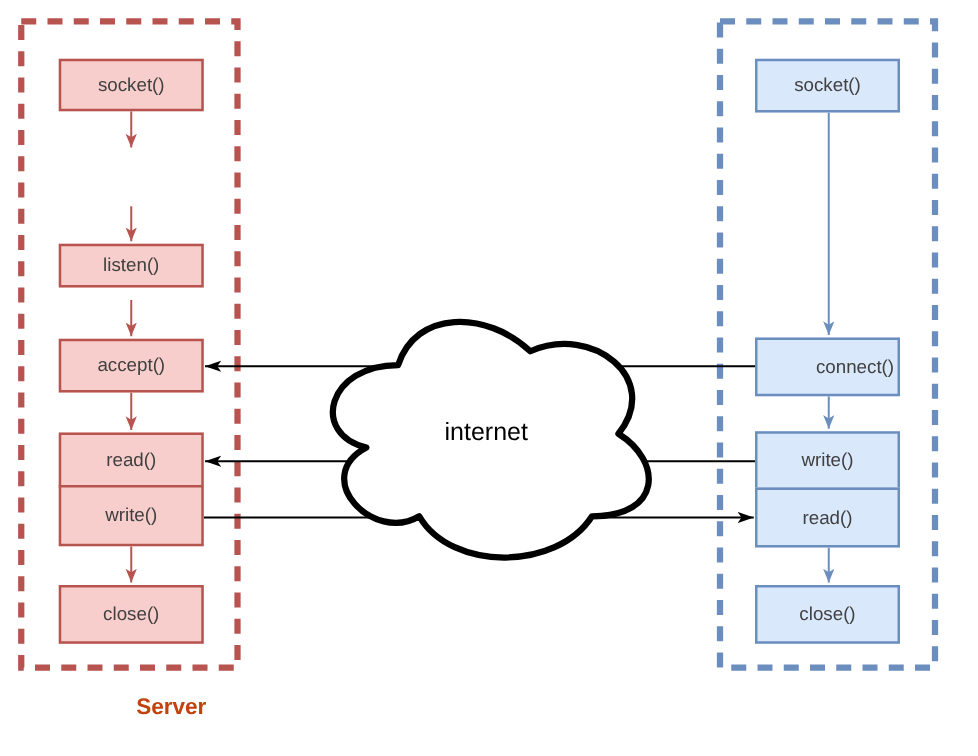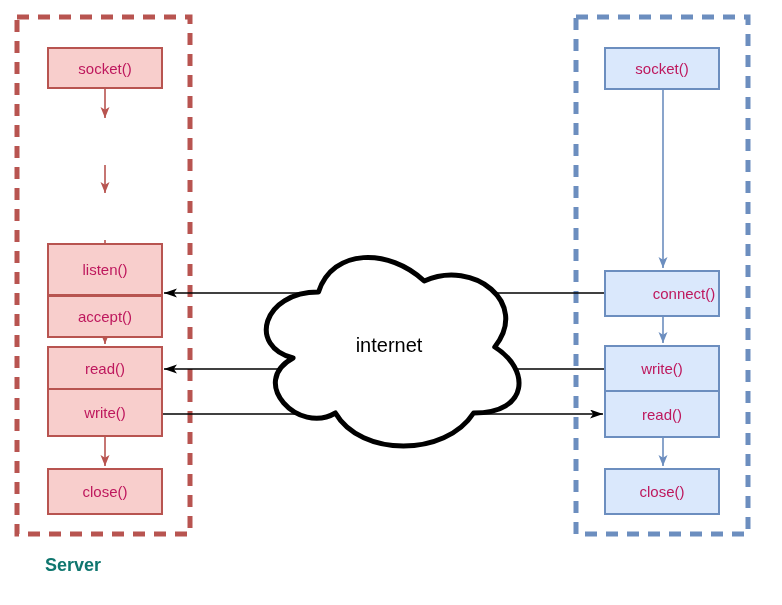--- a/index.html
+++ b/index.html
@@ -20,53 +20,53 @@
     left: 0; top: 0;
     width: 782px; height: 605px;
   }
   .node {
     position: absolute;
     box-sizing: border-box;
     display: flex;
     align-items: center;
     justify-content: center;
     font-size: 15px;
-    color: #be185d;
+    color: #404040;
     white-space: nowrap;
   }
   .server-node {
     background: #f8cecc;
     border: 2px solid #b85450;
   }
   .client-node {
     background: #dae8fc;
     border: 2px solid #6c8ebf;
   }
   
   .s-socket { left: 47px; top: 47px;  width: 116px; height: 42px; }
   .s-bind   { left: 47px; top: 120px; width: 116px; height: 45px; }
-  .s-listen { left: 47px; top: 195px; width: 116px; height: 53px; margin-top: 48px; }
-  .s-accept { left: 47px; top: 271px; width: 116px; height: 43px; margin-top: 24px; }
+  .s-listen { left: 47px; top: 195px; width: 116px; height: 35px; }
+  .s-accept { left: 47px; top: 271px; width: 116px; height: 43px; }
   .s-read   { left: 47px; top: 346px; width: 116px; height: 44px; }
   .s-write  { left: 47px; top: 388px; width: 116px; height: 49px; }
   .s-close  { left: 47px; top: 468px; width: 116px; height: 47px; }
   
   .c-socket  { left: 604px; top: 47px;  width: 116px; height: 43px; }
   .c-connect { left: 604px; top: 270px; width: 116px; height: 47px; padding-left: 44px; }
   .c-write   { left: 604px; top: 345px; width: 116px; height: 47px; }
   .c-read    { left: 604px; top: 390px; width: 116px; height: 48px; }
   .c-close   { left: 604px; top: 468px; width: 116px; height: 47px; }
   .column-label {
     position: absolute;
     width: 120px;
     top: 555px;
-    text-align: left;
+    text-align: right;
     font-size: 18px;
     font-weight: bold;
-    color: #0f766e;
+    color: #c2410c;
   }
   .server-label { left: 45px; }
   .client-label { left: 603px; }
   .cloud-text {
     font-size: 20px;
     fill: #000000;
     font-family: "Liberation Sans", sans-serif;
   }
 </style>
 </head>

